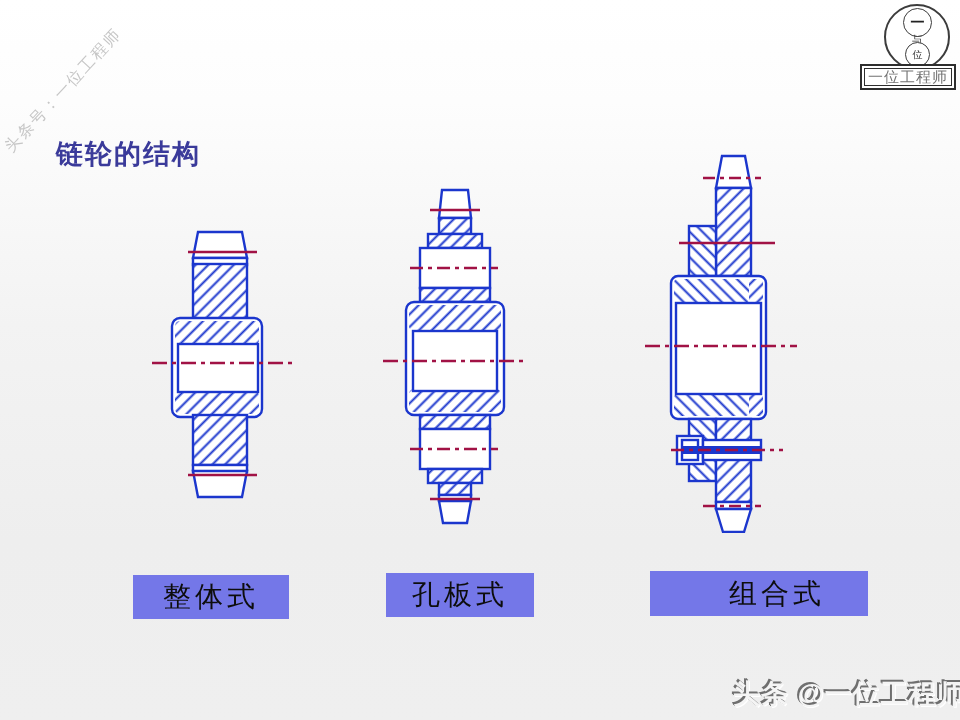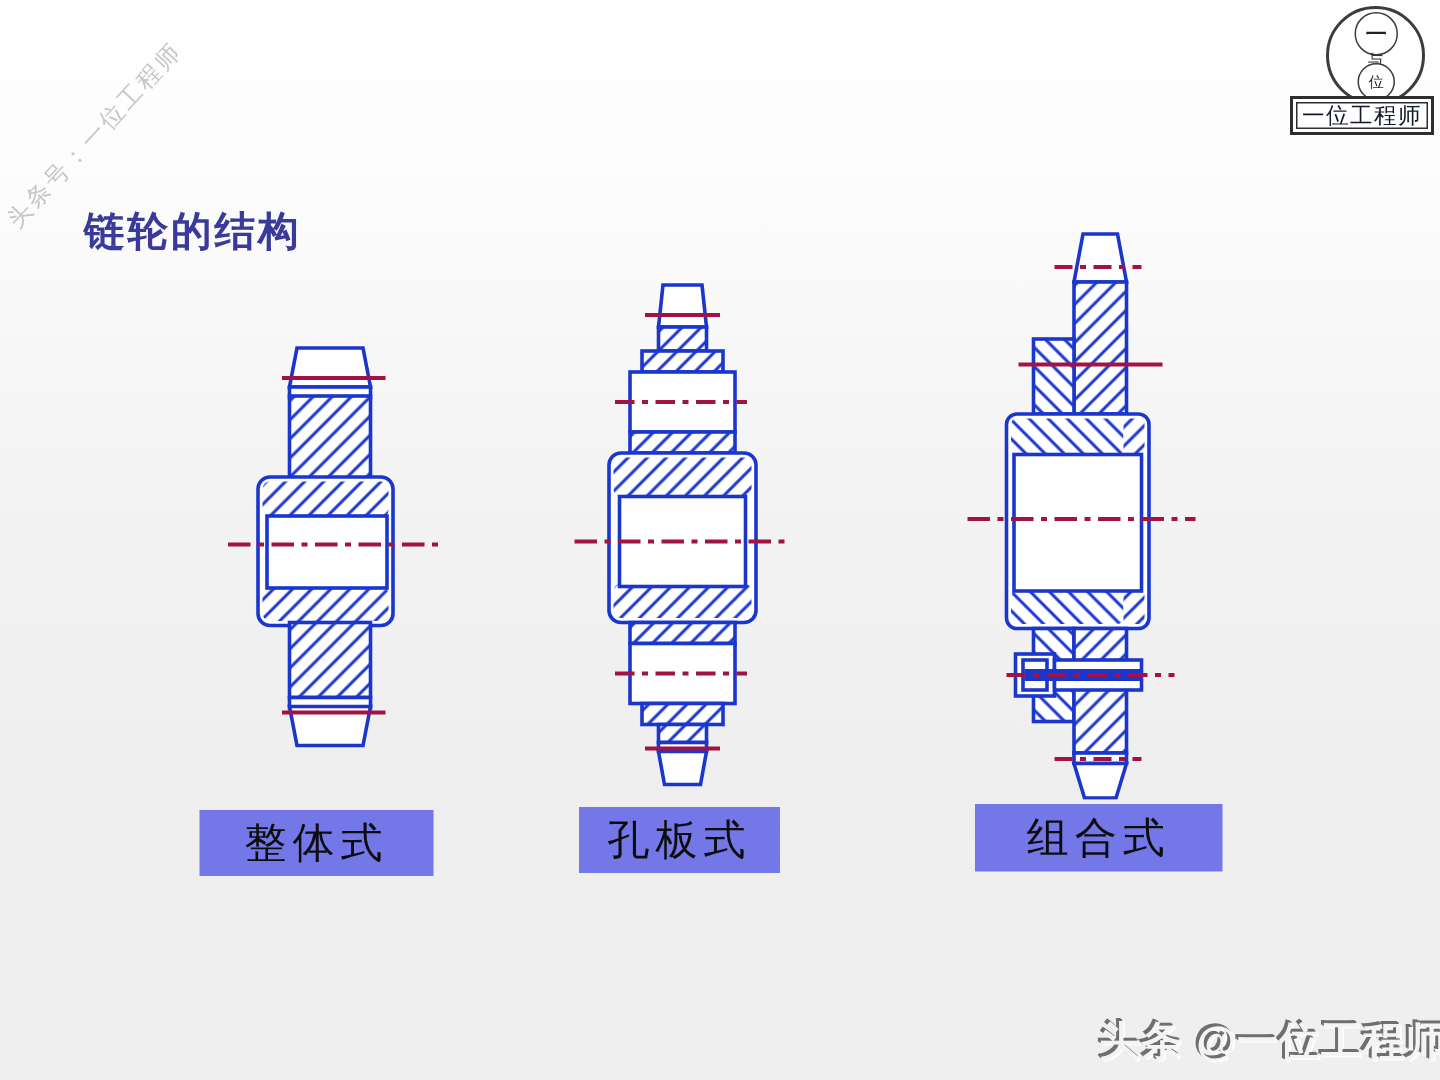--- a/index.html
+++ b/index.html
@@ -13,33 +13,33 @@
   
   .logo{position:absolute;left:858px;top:2px;width:100px;height:90px;}
   .logo-big{position:absolute;left:26px;top:2px;width:62px;height:62px;border:2px solid #3c3c3c;border-radius:50%;background:#fff;}
   .logo-small{position:absolute;border:1.5px solid #3c3c3c;border-radius:50%;background:#fff;
     display:flex;align-items:center;justify-content:center;color:#222;}
   .logo-small.top{left:17px;top:2px;width:27px;height:27px;font-size:14px;font-weight:bold;}
   .logo-small.bottom{left:19px;top:36px;width:23px;height:23px;font-size:10px;}
   .logo-mid{position:absolute;left:26px;top:27px;font-size:10px;color:#333;}
   .logo-box{position:absolute;left:2px;top:62px;width:92px;height:22px;background:#fff;
     border:2px solid #2e2e2e;box-shadow:inset 0 0 0 2px #fff,inset 0 0 0 3px #2e2e2e;
-    display:flex;align-items:center;justify-content:center;font-size:15px;color:#0f172a;
+    display:flex;align-items:center;justify-content:center;font-size:15px;color:#737373;
     letter-spacing:1px;font-family:Liberation Mono, monospace;}
   
   .drawing{position:absolute;}
   #svg-integral{left:140px;top:225px;}
   #svg-plate{left:370px;top:182px;}
   #svg-combined{left:625px;top:148px;}
   
   .type-label{position:absolute;display:flex;align-items:center;justify-content:center;
-    color:#0d0d0d;font-size:28px;font-family:"Liberation Serif",serif;letter-spacing:4px;}
+    color:#0d0d0d;font-size:28px;font-family:"Liberation Serif",serif;letter-spacing:4px;margin-top:35px;}
   .type-label.l1{left:133px;top:540px;width:156px;height:44px;}
-  .type-label.l2{left:386px;top:538px;width:134px;height:44px;}
-  .type-label.l3{left:650px;top:536px;width:165px;height:45px;}
+  .type-label.l2{left:386px;top:538px;width:148px;height:44px;}
+  .type-label.l3{left:650px;top:536px;width:182px;height:45px;padding-left:36px;}
   
   .footer-brand{position:absolute;left:733px;top:676px;font-size:27px;font-weight:bold;
     color:#f4f4f4;letter-spacing:1px;white-space:nowrap;
     text-shadow:-2px -2px 0 #6f6f6f,-1px -1px 0 #6f6f6f,1px 1px 0 #ffffff;}
 </style>
 </head>
 <body>
 
 <div class="slide">
 

